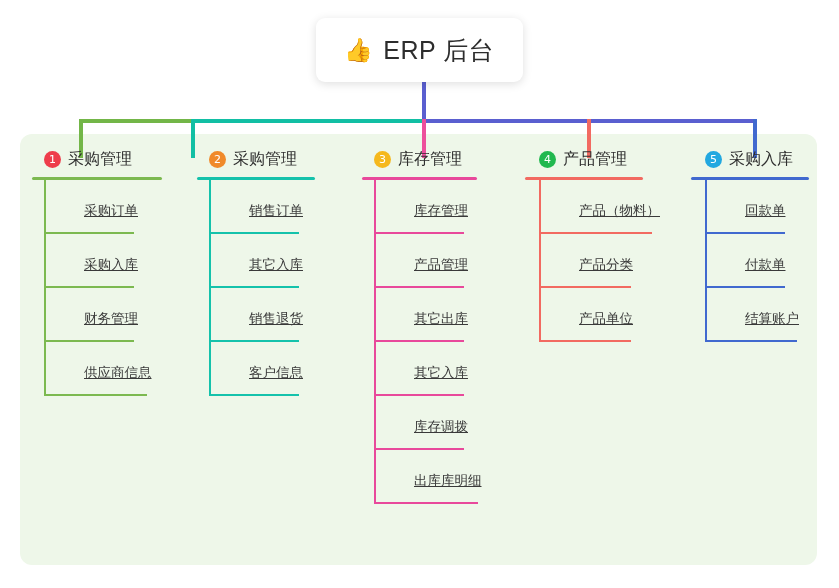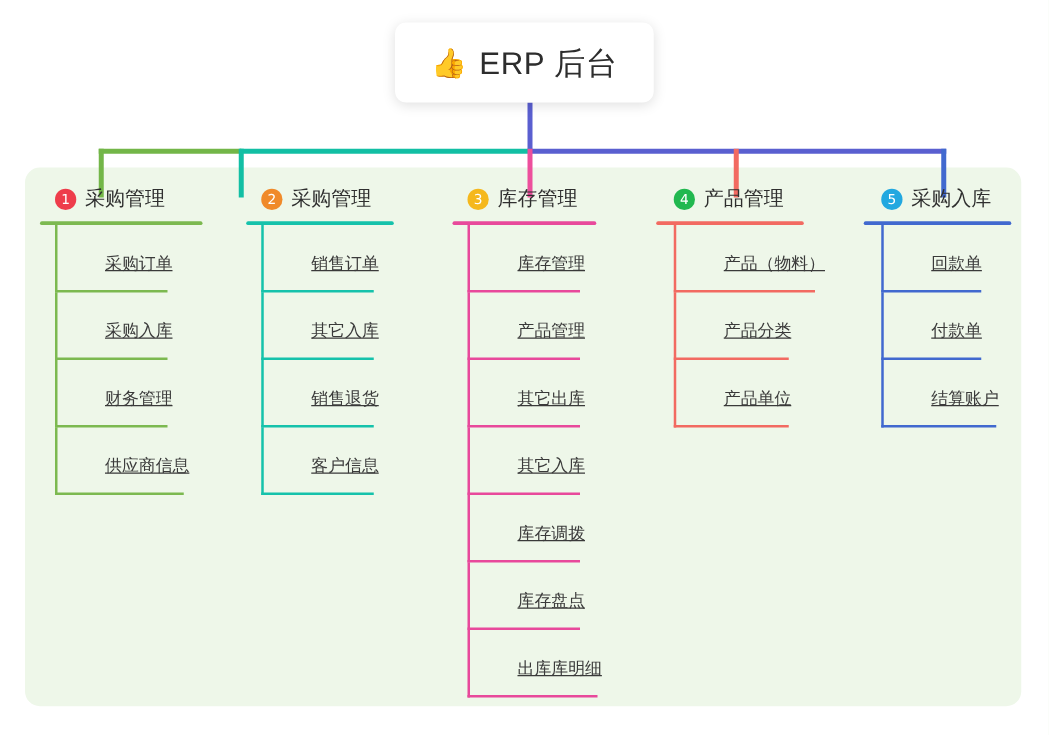--- a/index.html
+++ b/index.html
@@ -187,25 +187,20 @@
         <span class="item-label">其它入库</span>
         <span class="item-rule" style="width: 90px; background: rgb(232, 73, 155);"></span>
       </div>
       <div class="item">
         <span class="item-spine" style="background: rgb(232, 73, 155);"></span>
         <span class="item-label">库存调拨</span>
         <span class="item-rule" style="width: 90px; background: rgb(232, 73, 155);"></span>
       </div>
       <div class="item">
         <span class="item-spine" style="background: rgb(232, 73, 155);"></span>
-        <span class="item-label">库存盘点</span>
-        <span class="item-rule" style="width: 90px; background: rgb(232, 73, 155);"></span>
-      </div>
-      <div class="item">
-        <span class="item-spine" style="background: rgb(232, 73, 155);"></span>
         <span class="item-label">出库库明细</span>
         <span class="item-rule" style="width: 104px; background: rgb(232, 73, 155);"></span>
       </div>
     </div>
   </div>
 
   <div class="col" style="left:527px;width:170px;">
     <div class="col-head">
       <span class="badge" style="background: rgb(33, 184, 79);">4</span>
       <span class="col-title">产品管理</span>

